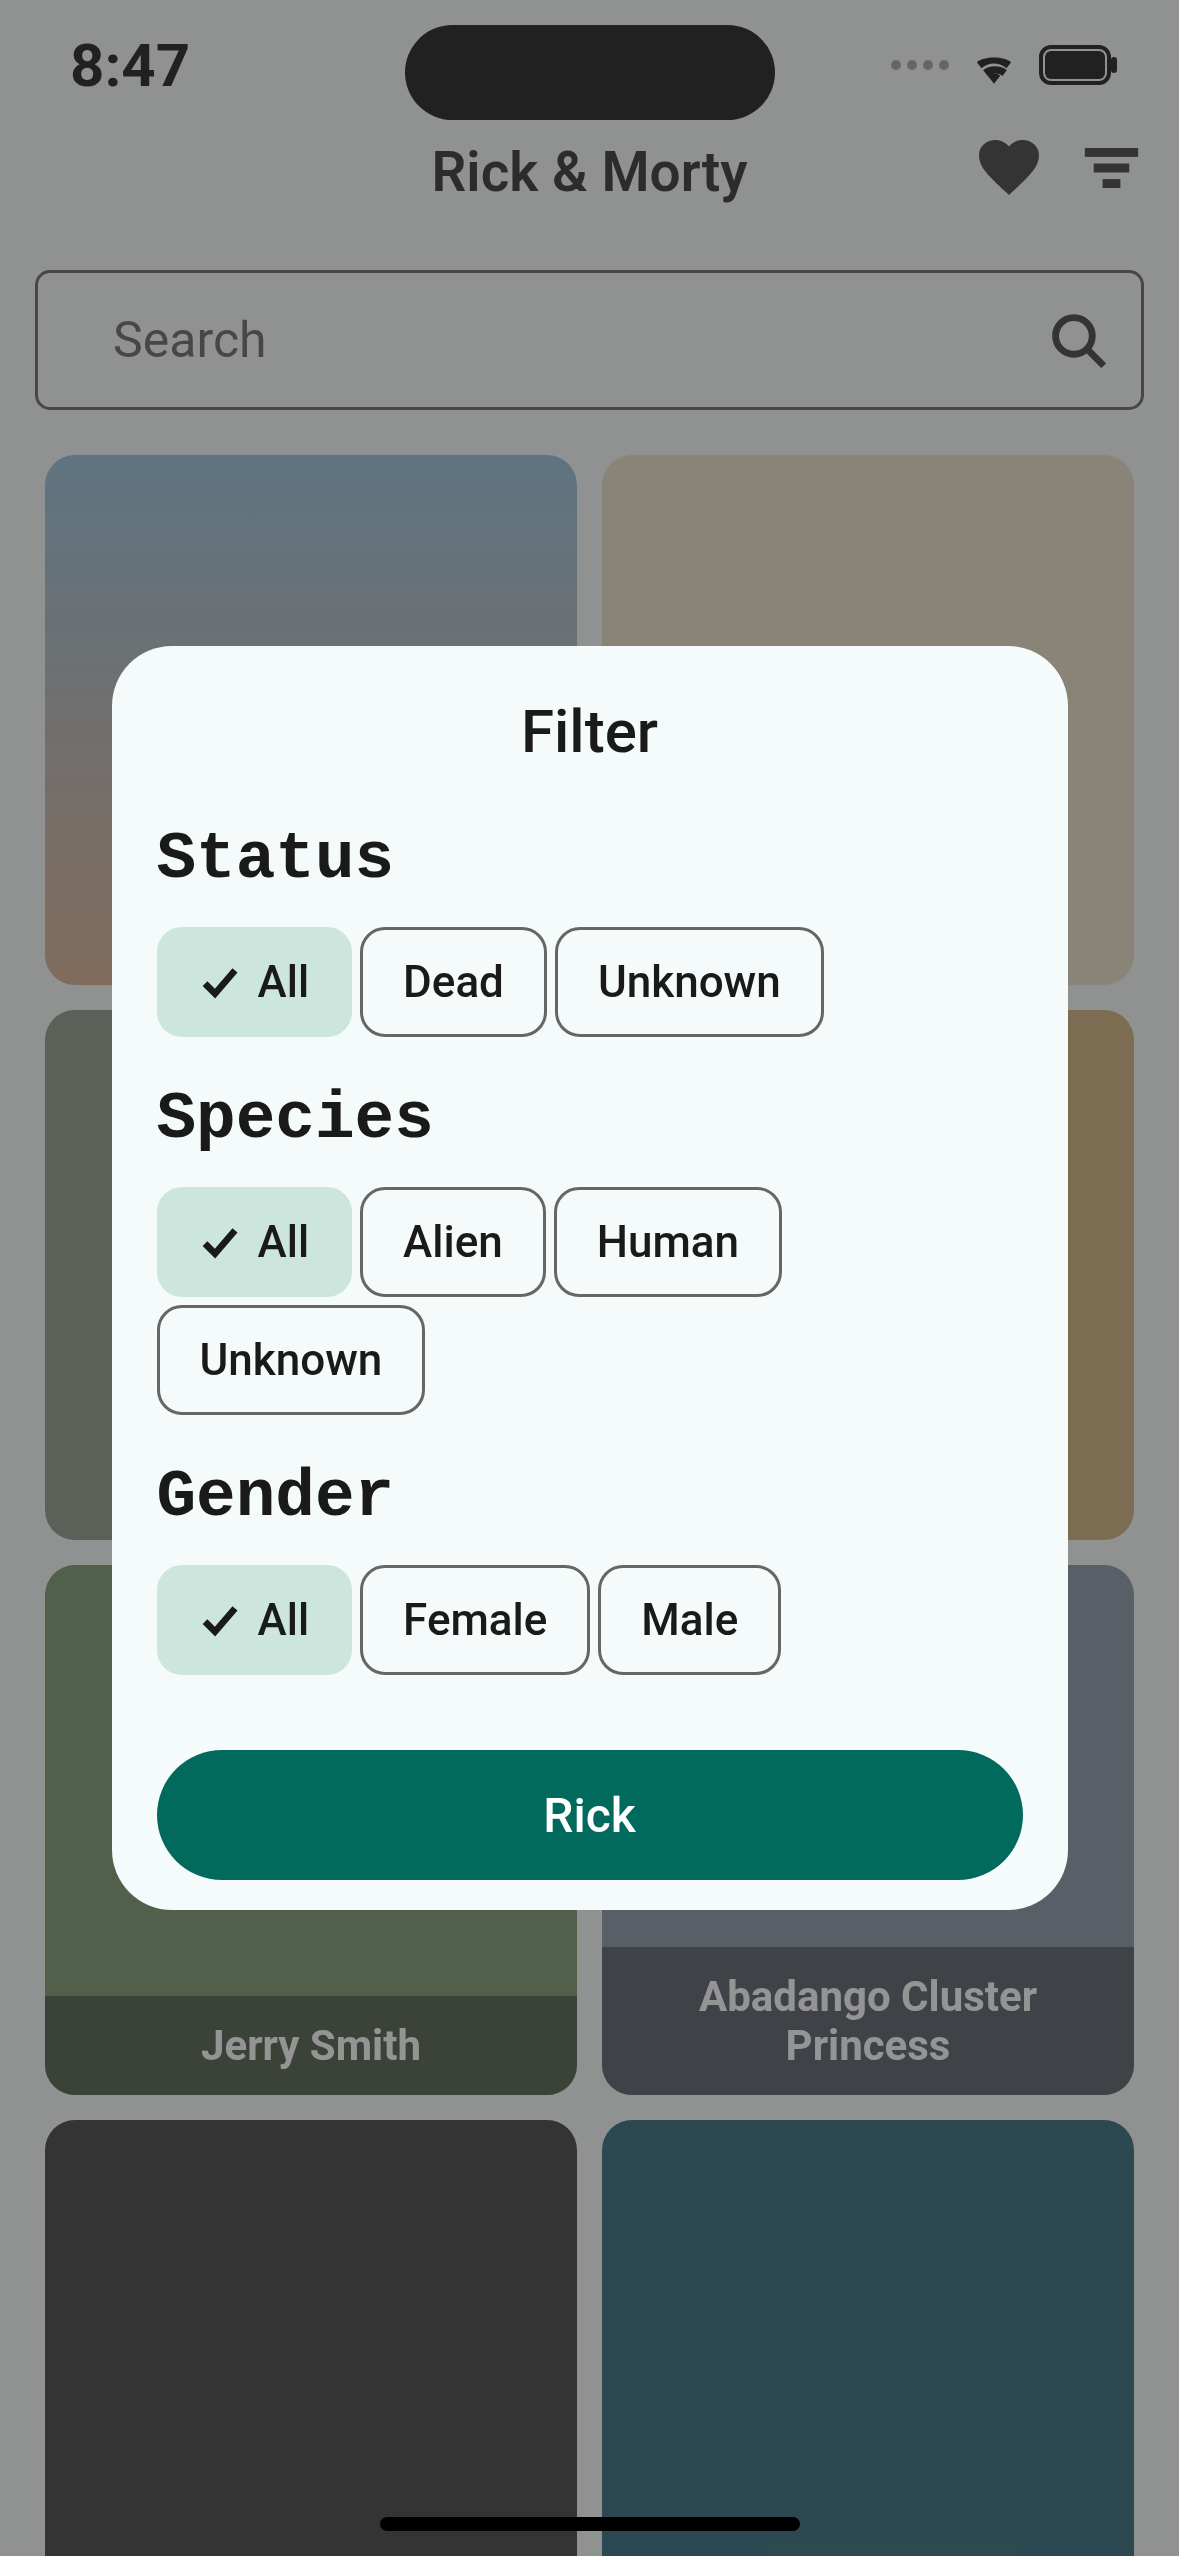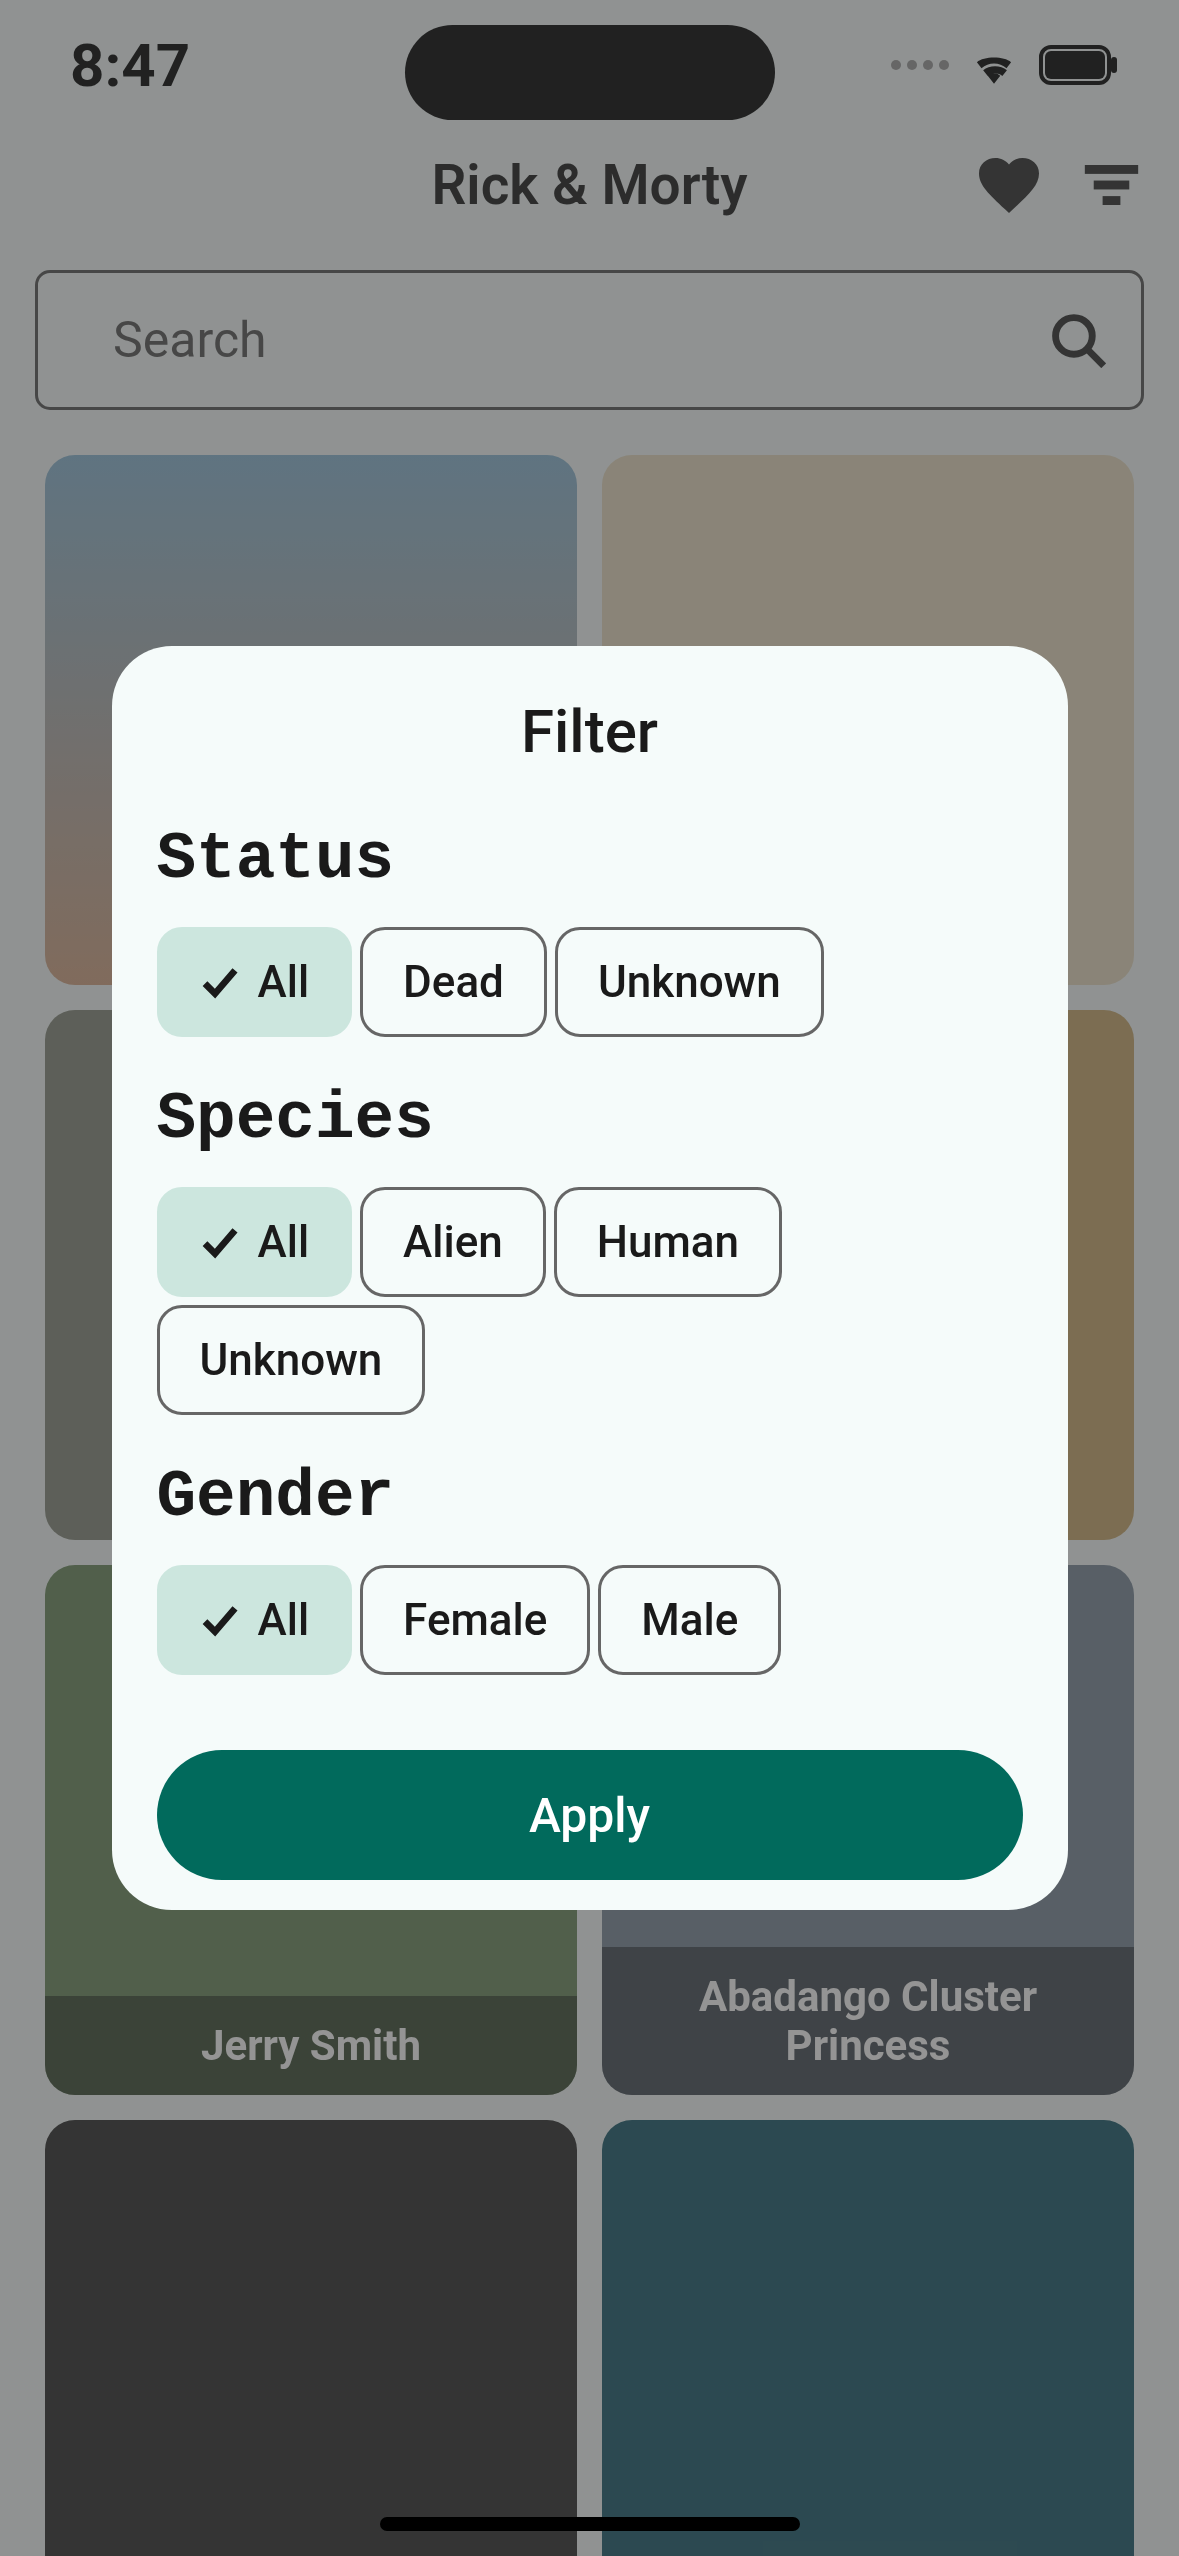--- a/index.html
+++ b/index.html
@@ -65,21 +65,20 @@
       height: 38px;
     }
 
     .battery-icon {
       width: 80px;
       height: 40px;
     }
 
     .header {
       display: flex;
-      align-items: center;
       justify-content: center;
       padding: 20px 40px;
       position: relative;
       height: 130px;
     }
 
     .header-title {
       font-size: 55px;
       font-weight: 600;
       color: #1a1a1a;
@@ -377,17 +376,17 @@
         </button>
         <button class="chip">
           <span>Female</span>
         </button>
         <button class="chip">
           <span>Male</span>
         </button>
       </div>
     </div>
 
-    <button class="apply-button">Apply</button>
+    <button class="apply-button">Rick</button>
   </div>
 </div>
 
 <div class="home-indicator"></div>
 
 </body></html>

